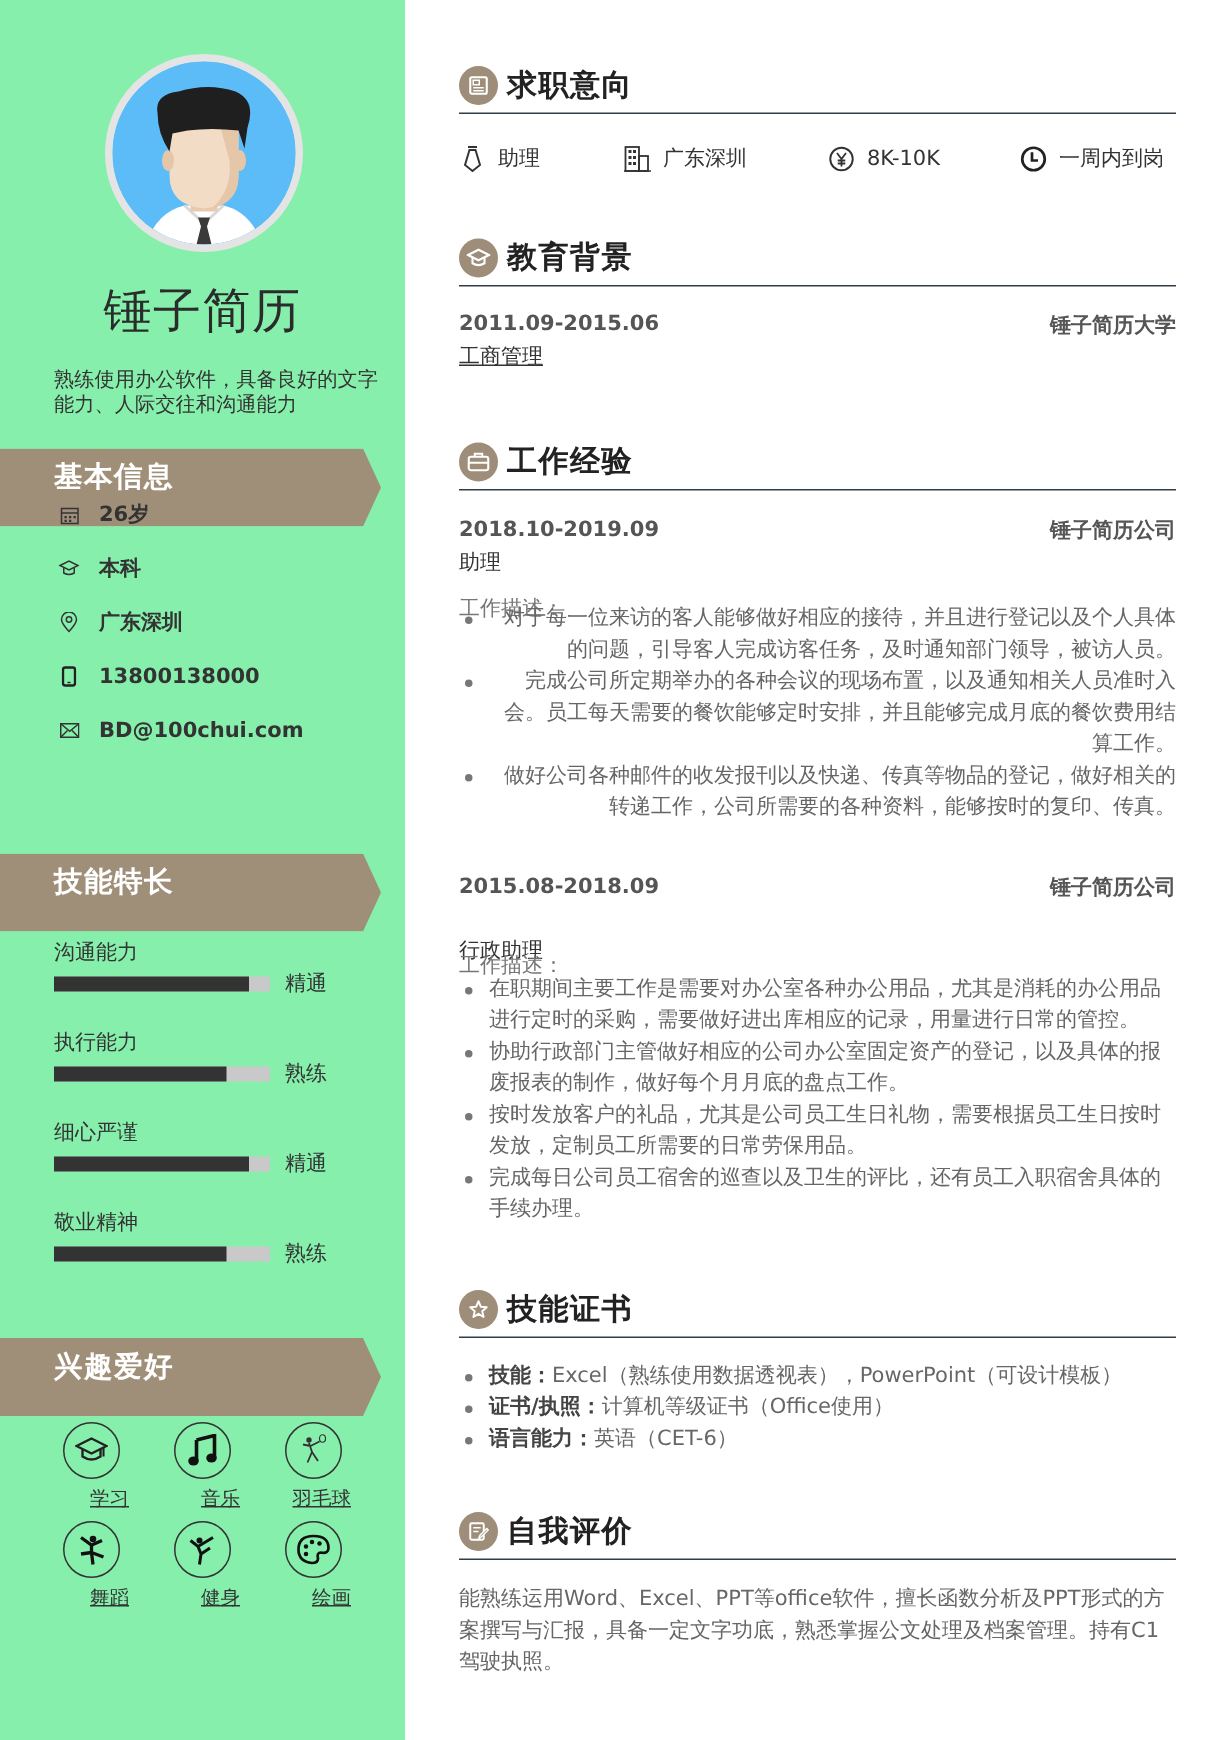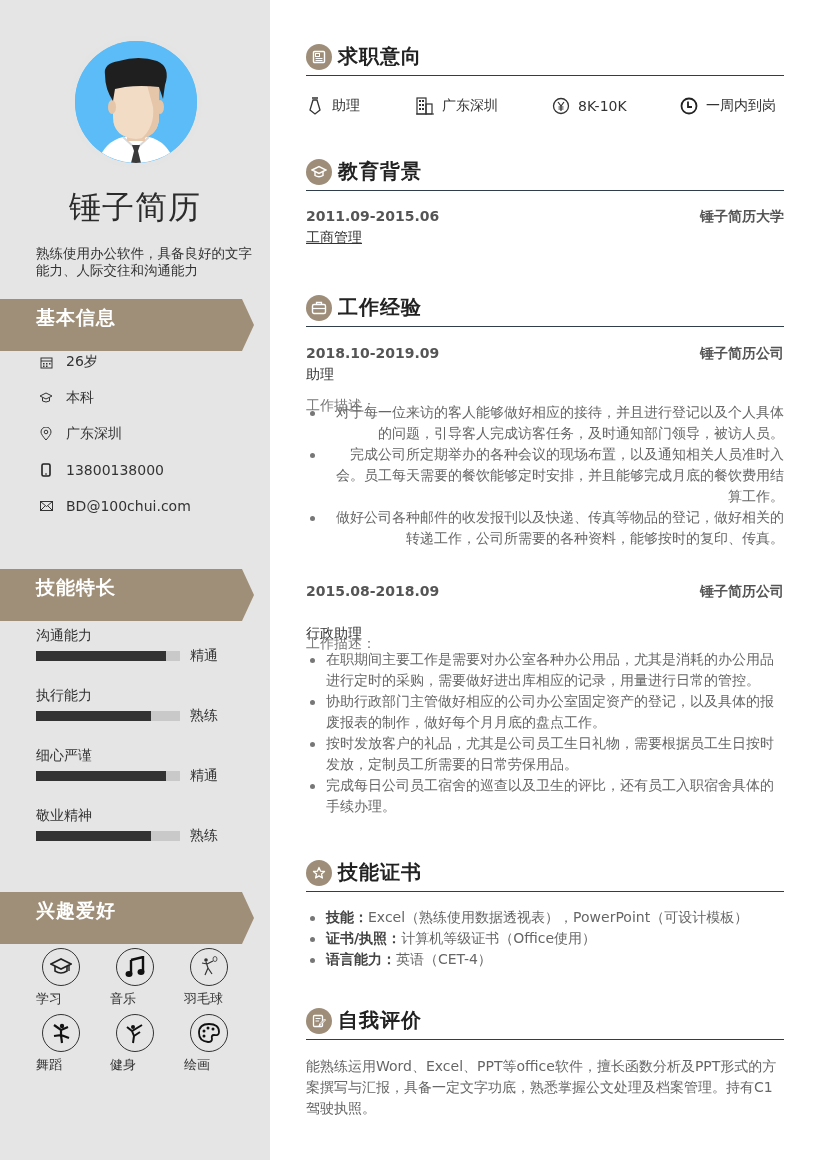--- a/index.html
+++ b/index.html
@@ -1,20 +1,20 @@
 <!DOCTYPE html>
 <html><head>
 <meta charset="utf-8">
 <style>
   * { box-sizing: border-box; margin: 0; padding: 0; }
   html, body { width: 820px; height: 1160px; background: #ffffff; overflow: hidden; }
   body { font-family: "DejaVu Sans", "Liberation Sans", sans-serif; color: #333; position: relative; }
 
   
-  .sidebar { position: absolute; left: 0; top: 0; width: 270px; height: 1160px; background: #e5e5e5; }
+  .sidebar { position: absolute; left: 0; top: 0; width: 270px; height: 1160px; background: #86efac; }
   .avatar { position: absolute; left: 70px; top: 36px; width: 132px; height: 132px; border-radius: 50%;
             border: 5px solid #e4e4e4; background: #5bbcf7; overflow: hidden; }
   .avatar svg { display: block; }
   .name { position: absolute; left: 0; width: 270px; top: 186px; text-align: center; font-size: 32px; color: #2b2b2b; letter-spacing: 1px; }
   .motto { position: absolute; left: 36px; top: 245px; width: 220px; font-size: 13.5px; line-height: 17px; color: #333; }
 
   .banner { position: absolute; left: 0; width: 254px; height: 52px; background: #a08f78;
             clip-path: polygon(0 0, 242px 0, 254px 50%, 242px 100%, 0 100%); }
   .banner span { position: absolute; left: 36px; top: 6px; font-size: 19px; font-weight: bold; color: #fff; letter-spacing: 1px; }
 
@@ -24,21 +24,21 @@
 
   .skills { position: absolute; left: 36px; top: 624px; width: 220px; }
   .skill { height: 60px; }
   .skill .label { font-size: 14px; color: #333; height: 22px; line-height: 22px; }
   .skill .barrow { display: flex; align-items: center; height: 20px; }
   .skill .track { width: 144px; height: 10px; background: #c9c9c9; position: relative; }
   .skill .fill { position: absolute; left: 0; top: 0; height: 10px; background: #333333; }
   .skill .level { margin-left: 10px; font-size: 14px; color: #333; }
 
   .hobbies { position: absolute; left: 36px; top: 948px; width: 220px; }
-  .hobby { position: absolute; width: 50px; text-align: left; }
+  .hobby { position: absolute; width: 50px; text-align: right; text-decoration: underline; }
   .hobby .circ { width: 38px; height: 38px; border: 1.5px solid #333; border-radius: 50%; margin: 0 auto;
                  display: flex; align-items: center; justify-content: center; }
   .hobby .hl { font-size: 13px; color: #333; margin-top: 4px; }
 
   
   .main { position: absolute; left: 306px; top: 0; width: 478px; }
   .sec-head { position: absolute; left: 0; width: 478px; height: 36px; border-bottom: 1.5px solid #2f3e4a; }
   .sec-head .sic { position: absolute; left: 0; top: 4px; width: 26px; height: 26px; border-radius: 50%; background: #9e8e79;
                    display: flex; align-items: center; justify-content: center; }
   .sec-head .st { position: absolute; left: 32px; top: 3px; font-size: 20px; font-weight: bold; color: #222; letter-spacing: 1px; }
@@ -84,21 +84,21 @@
       <path d="M30 34 Q28 22 44 20 Q64 14 82 20 Q96 26 90 44 L88 58 L84 46 Q66 44 50 46 L40 48 L38 60 Q30 48 30 34 Z" fill="#1f1f1f"></path>
     </svg>
   </div>
 
   <div class="name">锤子简历</div>
   <div class="motto">熟练使用办公软件，具备良好的文字能力、人际交往和沟通能力</div>
 
   <div class="banner" style="top:299px;">
     <span>基本信息</span>
   </div>
-  <div class="info-list" style="top:344px;">
+  <div class="info-list" style="top:325px;font-weight:bold;">
     <div class="info-row">
       <span class="ic">
         <svg width="13" height="13" viewBox="0 0 13 13">
             <rect x="1" y="2" width="11" height="10" fill="none" stroke="#333" stroke-width="1"></rect>
             <line x1="1" y1="5" x2="12" y2="5" stroke="#333"></line>
             <rect x="3" y="7" width="1.5" height="1.5" fill="#333"></rect>
             <rect x="6" y="7" width="1.5" height="1.5" fill="#333"></rect>
             <rect x="9" y="7" width="1.5" height="1.5" fill="#333"></rect>
             <rect x="3" y="9.5" width="1.5" height="1.5" fill="#333"></rect>
             <rect x="6" y="9.5" width="1.5" height="1.5" fill="#333"></rect>
@@ -368,21 +368,21 @@
     <div class="sic">
       <svg width="14" height="14" viewBox="0 0 14 14">
           <path d="M7 1.5 L8.6 5.2 L12.5 5.5 L9.5 8.1 L10.4 12 L7 9.9 L3.6 12 L4.5 8.1 L1.5 5.5 L5.4 5.2 Z" fill="none" stroke="#fff" stroke-width="1.3" stroke-linejoin="round"></path>
         </svg>
     </div>
     <span class="st">技能证书</span>
   </div>
   <ul class="bullets" style="top:907px;">
     <li><b>技能：</b><span>Excel（熟练使用数据透视表），PowerPoint（可设计模板）</span></li>
     <li><b>证书/执照：</b><span>计算机等级证书（Office使用）</span></li>
-    <li><b>语言能力：</b><span>英语（CET-4）</span></li>
+    <li><b>语言能力：</b><span>英语（CET-6）</span></li>
   </ul>
 
   <div class="sec-head" style="top:1004px;">
     <div class="sic">
       <svg width="14" height="14" viewBox="0 0 14 14">
           <rect x="1.5" y="1.5" width="9" height="11" rx="1" fill="none" stroke="#fff" stroke-width="1.3"></rect>
           <line x1="3.5" y1="4.5" x2="8.5" y2="4.5" stroke="#fff"></line>
           <line x1="3.5" y1="7" x2="7" y2="7" stroke="#fff"></line>
           <path d="M7 12 L8 9.5 L12.5 5 L13.5 6 L9 10.5 Z" fill="#9e8e79" stroke="#fff" stroke-width="1"></path>
         </svg>

